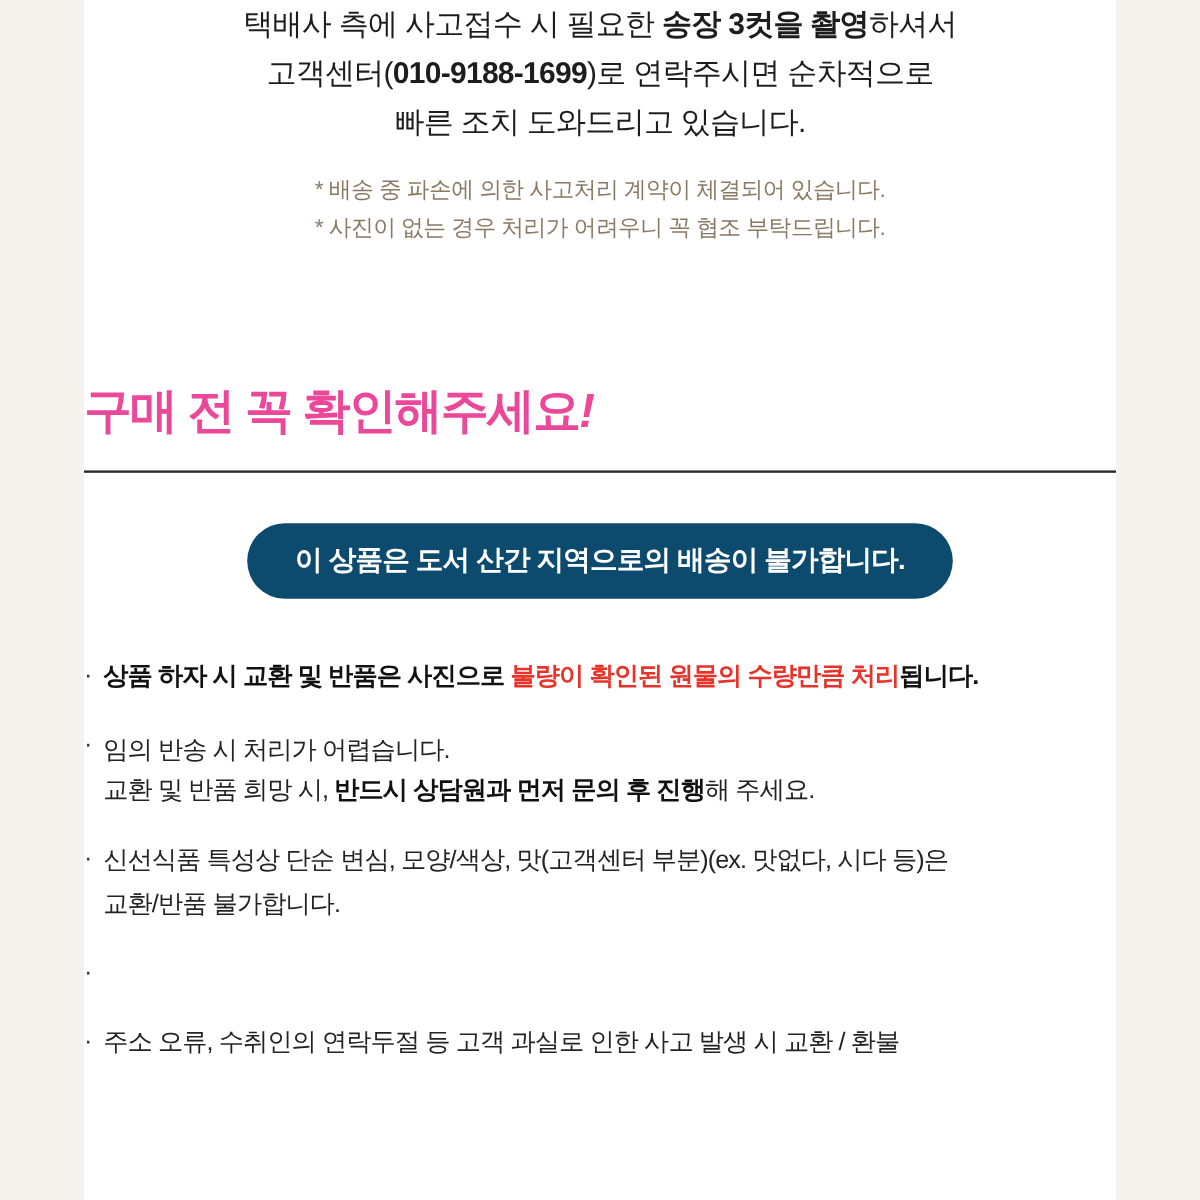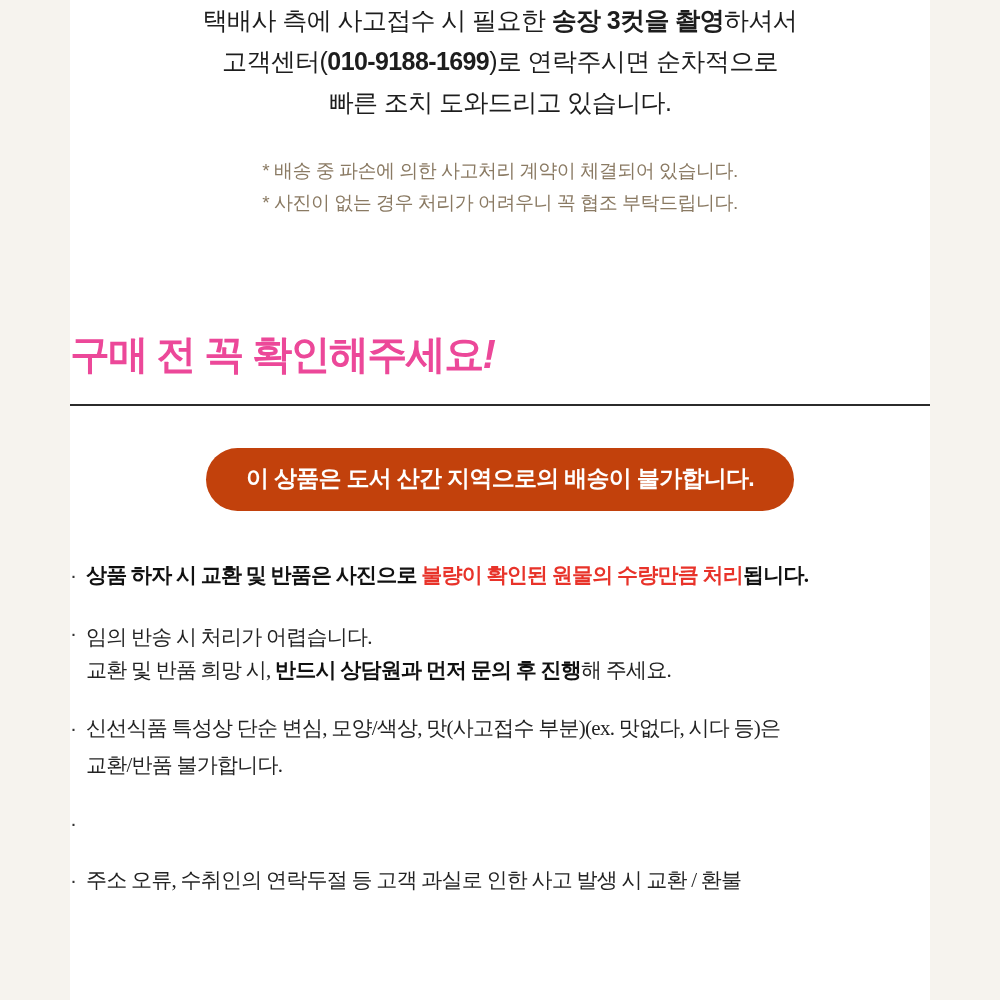--- a/index.html
+++ b/index.html
@@ -42,21 +42,21 @@
   .notice-line {
     font-size: 25px;
     line-height: 41px;
     color: #1d1d1d;
     letter-spacing: -0.6px;
   }
   .notice-line b {
     font-weight: 700;
   }
   .notice-sub {
-    margin-top: 32px;
+    margin-top: 20px;
     color: #8a7a63;
     font-size: 19px;
     line-height: 32px;
     letter-spacing: -0.5px;
     text-align: center;
   }
 
   
   .heading-wrap {
     margin-top: 108px;
@@ -80,21 +80,21 @@
     width: 860px;
   }
 
   
   .pill-row {
     margin-top: 42px;
     display: flex;
     justify-content: center;
   }
   .pill {
-    background: #c2410c;
+    background: #0c4a6e;
     color: #ffffff;
     font-size: 23px;
     font-weight: 600;
     letter-spacing: -0.7px;
     border-radius: 36px;
     padding: 15px 40px 17px 40px;
     text-align: center;
     white-space: nowrap;
   }
 
@@ -110,21 +110,20 @@
   .dot {
     width: 16px;
     flex: 0 0 16px;
     color: #333333;
     font-size: 21px;
     line-height: 32px;
     text-align: left;
   }
   .item-body {
     flex: 1 1 auto;
-    font-family: Liberation Serif, serif;
   }
   .line {
     font-size: 21px;
     line-height: 33px;
     color: #232323;
     letter-spacing: -0.75px;
     white-space: nowrap;
   }
   .line.sub {
     margin-top: 4px;
@@ -190,21 +189,21 @@
             <div class="line sub">임의 반송 시 처리가 어렵습니다.</div>
             <div class="line">
               <span>교환 및 반품 희망 시, </span><b>반드시 상담원과 먼저 문의 후 진행</b><span>해 주세요.</span>
             </div>
           </div>
         </div>
 
         <div class="item">
           <div class="dot">·</div>
           <div class="item-body">
-            <div class="line">신선식품 특성상 단순 변심, 모양/색상, 맛(사고접수 부분)(ex. 맛없다, 시다 등)은</div>
+            <div class="line">신선식품 특성상 단순 변심, 모양/색상, 맛(고객센터 부분)(ex. 맛없다, 시다 등)은</div>
             <div class="line sub">교환/반품 불가합니다.</div>
           </div>
         </div>
 
         <div class="item">
           <div class="dot">·</div>
           <div class="item-body">
           </div>
         </div>
 

